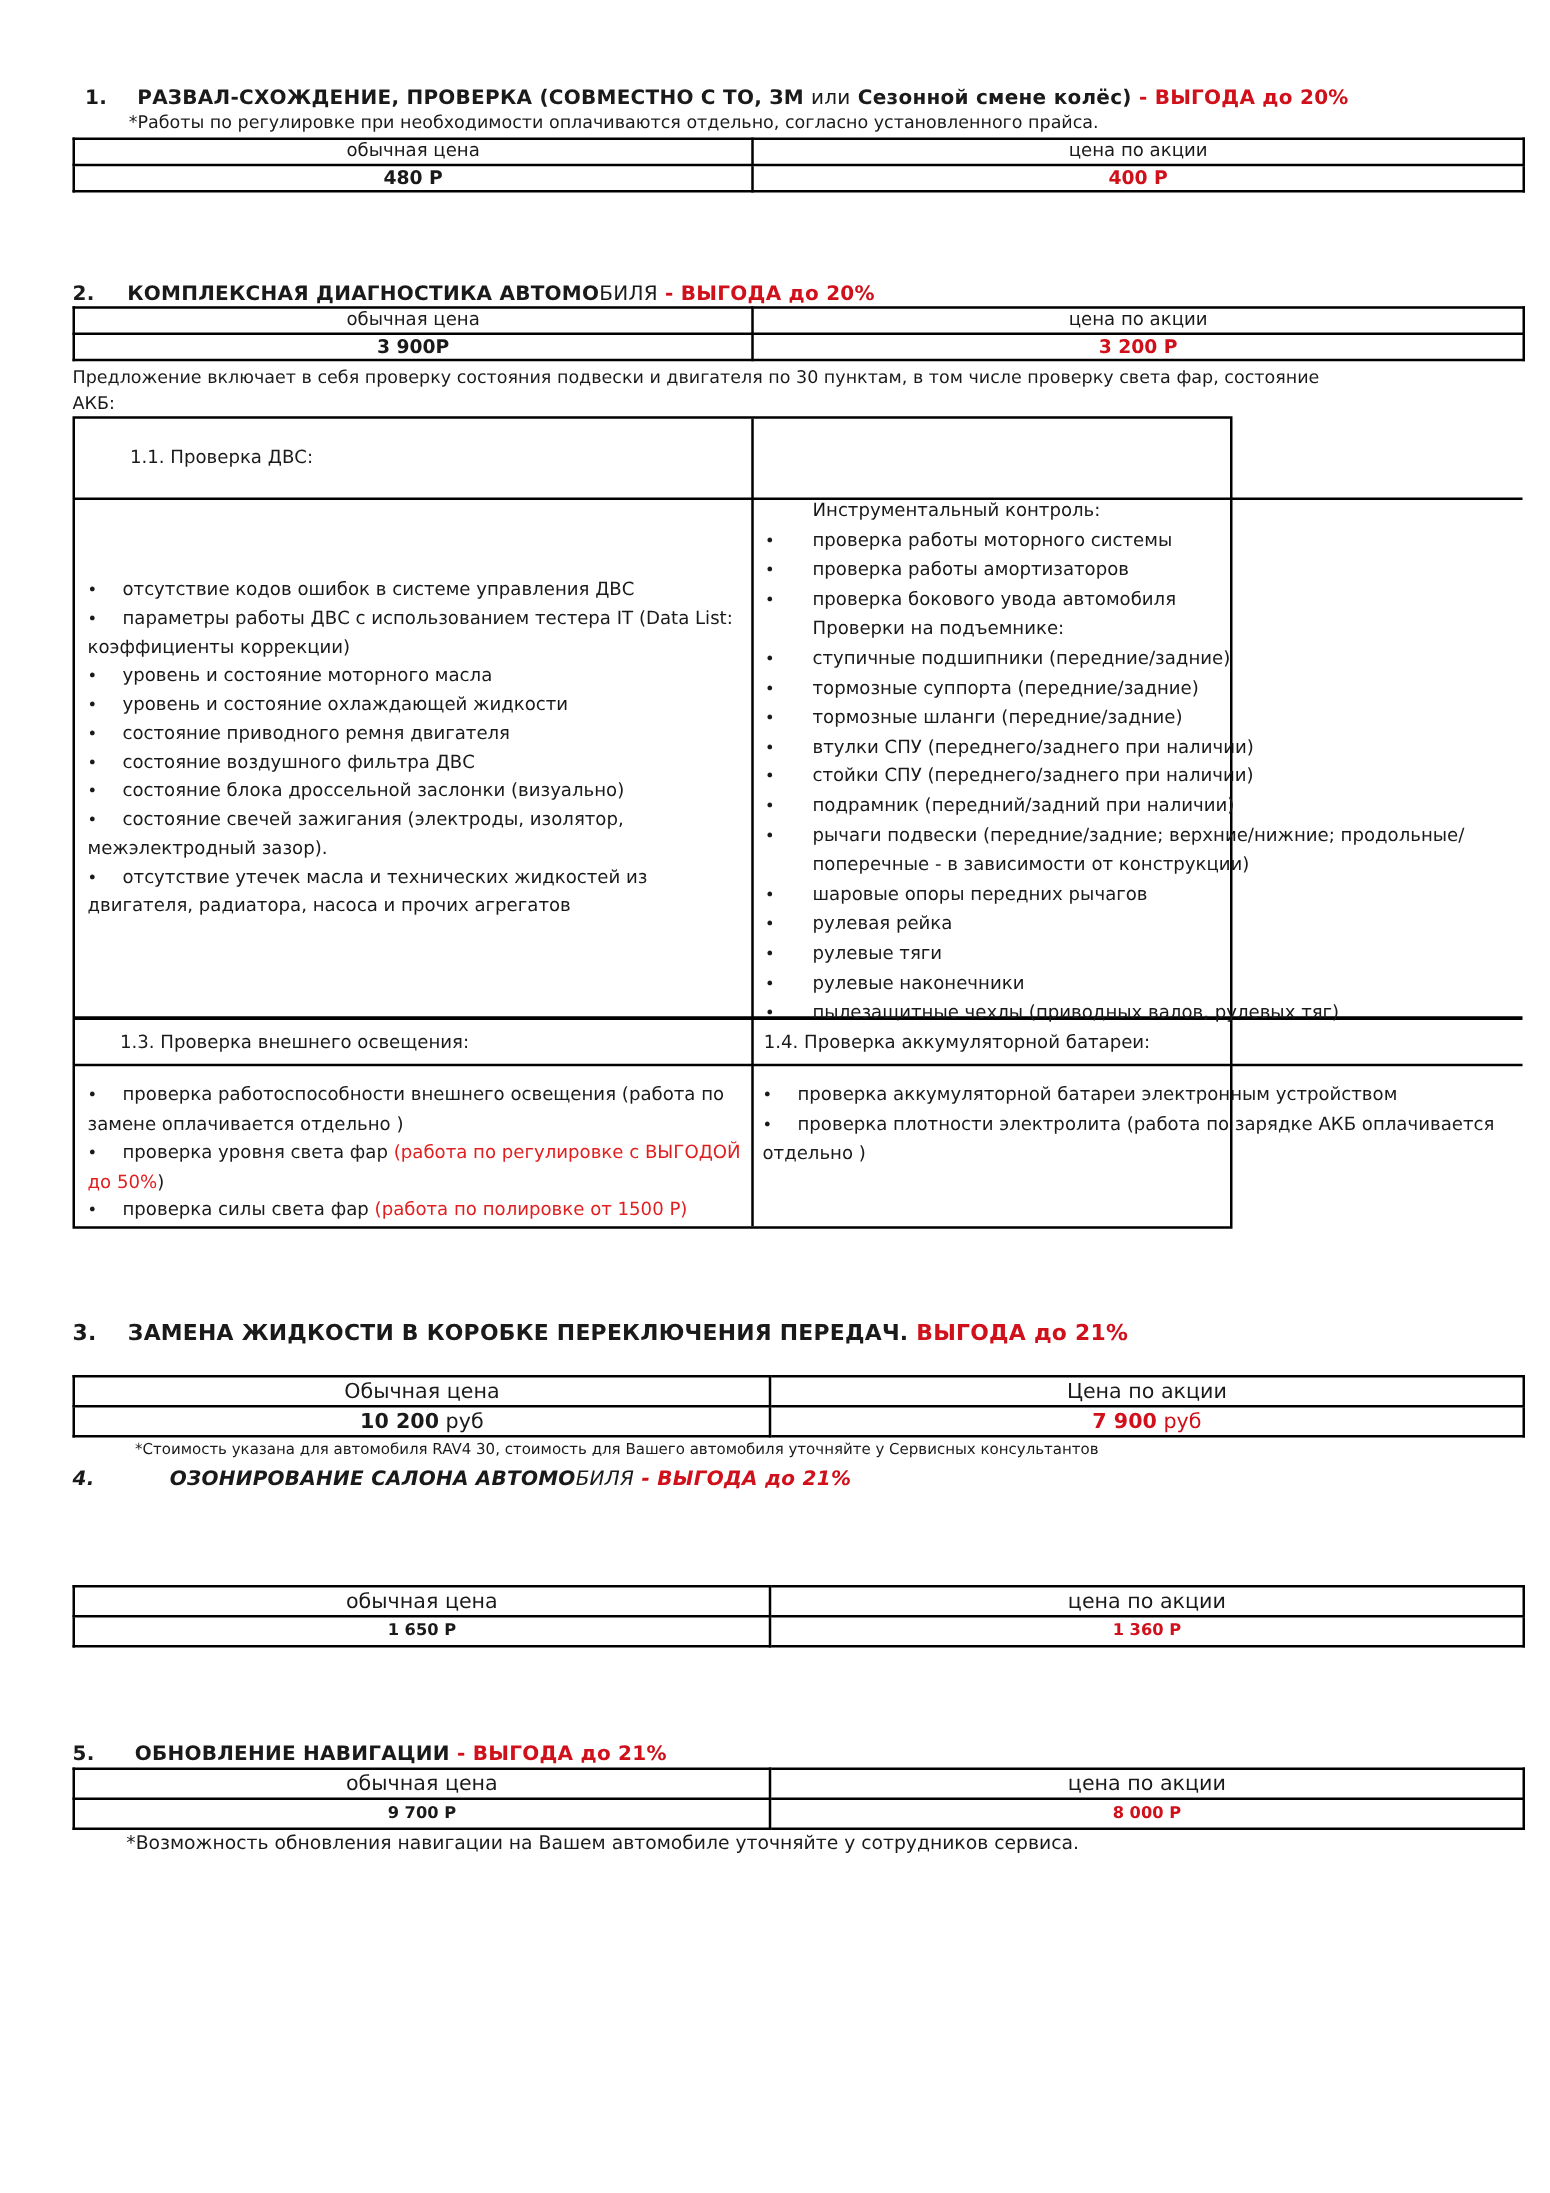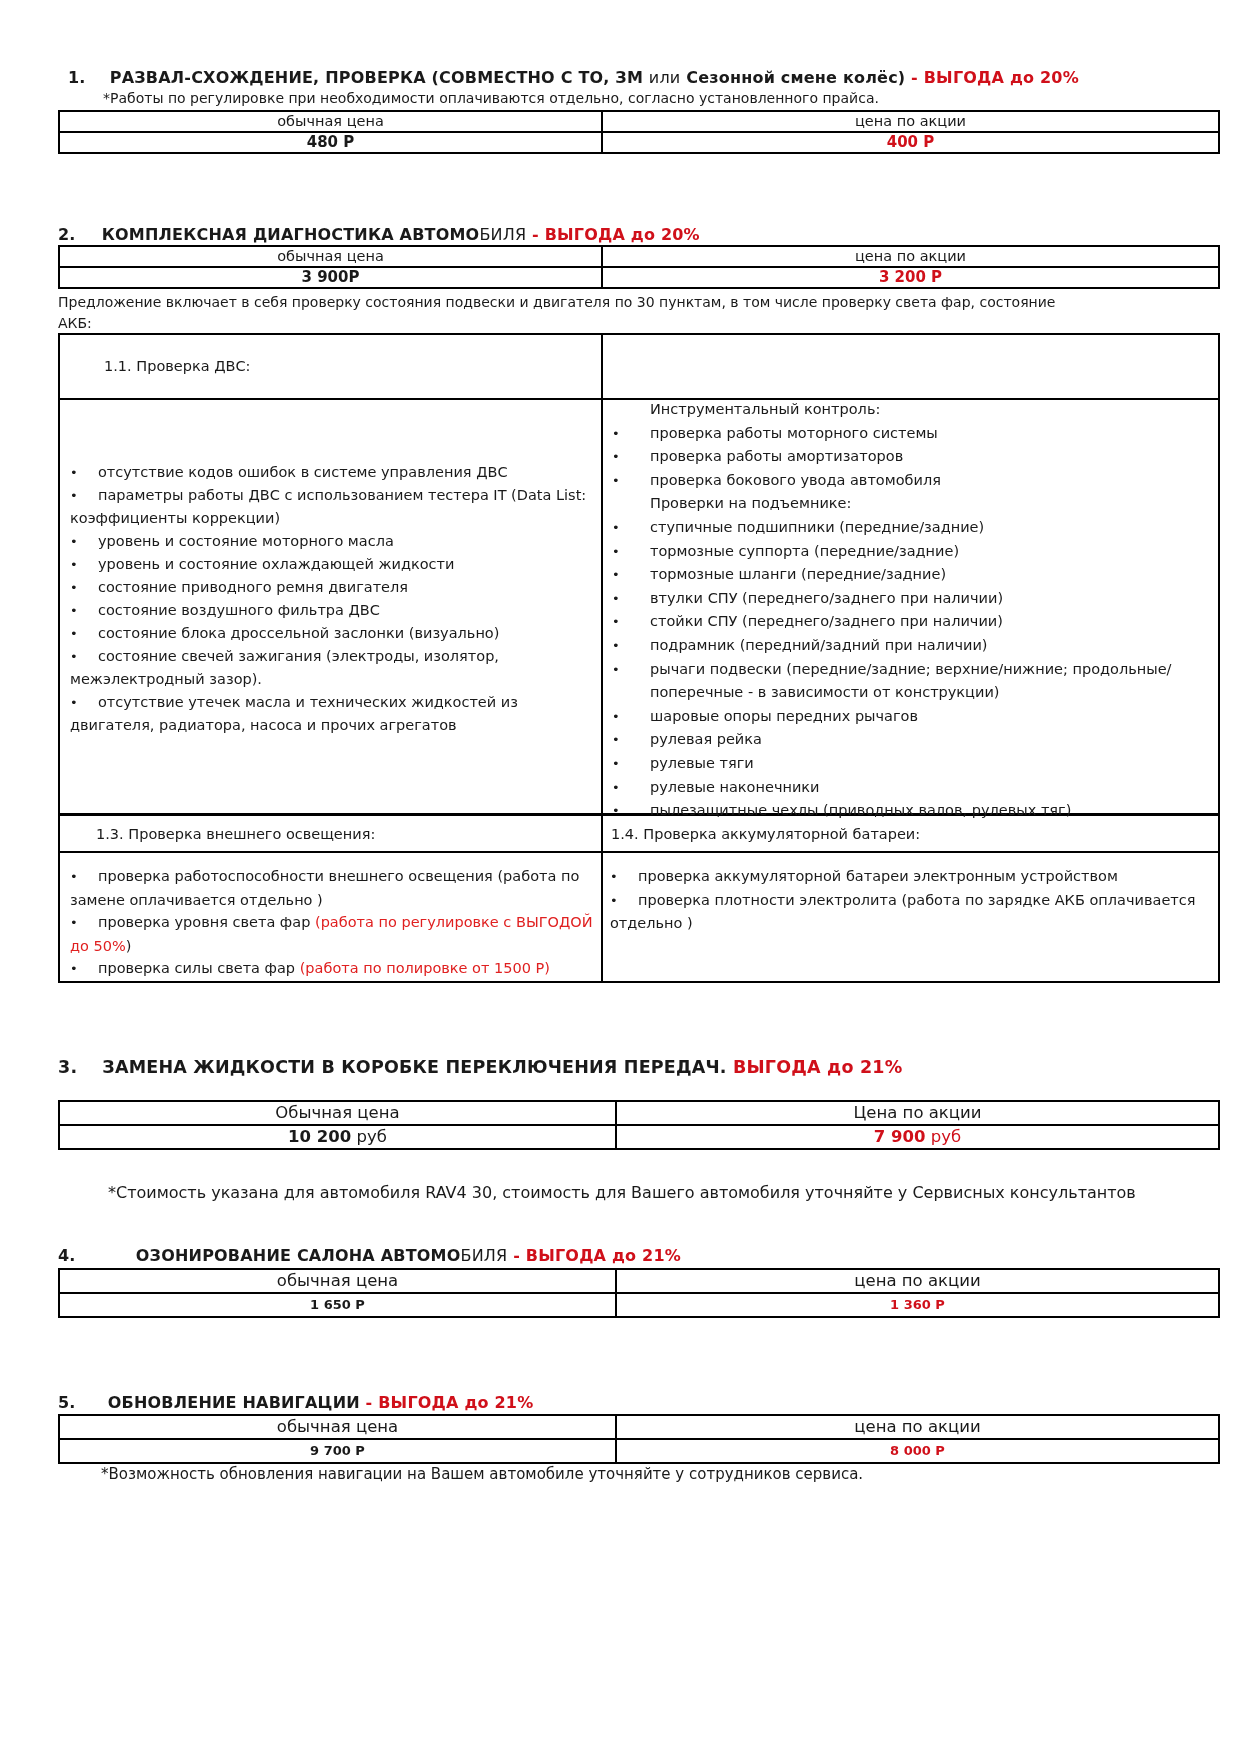--- a/index.html
+++ b/index.html
@@ -18,21 +18,21 @@
       position: absolute; border-collapse: collapse; table-layout: fixed;
     }
     table.price td {
       border: 2px solid #000; text-align: center; font-size: 14.5px; padding: 0; line-height: 19px;
     }
     table.price td.val { font-weight: bold; font-size: 15px; }
     table.price td.val.red { color: #d0101a; }
     table.price.big td { font-size: 16.5px; line-height: 22px; }
     table.price.big td.val { font-size: 13px; }
     .grid {
-      position: absolute; left: 58px; top: 333px; width: 1162px; height: 650px;
+      position: absolute; left: 58px; top: 333px; width: 928px; height: 650px;
       border: 2px solid #000; box-sizing: border-box;
     }
     .cell { position: absolute; box-sizing: border-box; font-size: 14.5px; line-height: 23.5px; }
     .vline { position: absolute; background: #000; width: 2px; }
     .hline { position: absolute; background: #000; height: 2px; }
     .hline.thick { height: 3px; }
     ul.bl { list-style: none; margin: 0; padding: 0; }
     ul.bl li { position: relative; }
     ul.bl li .dot { display: inline-block; width: 28px; font-size: 13px; }
     ul.hang li { padding-left: 40px; }
@@ -179,23 +179,23 @@
       <tr>
     <td>Обычная цена</td>
     <td>Цена по акции</td>
   </tr>
   <tr>
     <td><b>10 200</b><span> руб</span></td>
     <td class="red"><b>7 900</b><span> руб</span></td>
   </tr>
 </tbody>
   </table>
-<div class="abs note" style="left:108px; top:1152px; font-size:16px;margin-top:31px;">*Стоимость указана для автомобиля RAV4 30, стоимость для Вашего автомобиля уточняйте у Сервисных консультантов</div>
-
-<div class="abs title" style="left:58px; top:1246px;">
+<div class="abs note" style="left:108px; top:1152px; font-size:12px;">*Стоимость указана для автомобиля RAV4 30, стоимость для Вашего автомобиля уточняйте у Сервисных консультантов</div>
+
+<div class="abs title" style="left:58px; top:1173px;font-style:italic;">
   <span class="num" style="width:72px;">4.</span>
   <span>ОЗОНИРОВАНИЕ САЛОНА АВТОМО</span><span class="light">БИЛЯ</span><span class="red">  - ВЫГОДА до 21%</span>
 </div>
 
 <table class="price big" style="left:58px; top:1268px; width:1162px;">
   <colgroup>
       <col style="width:557px">
       <col>
     </colgroup>
   <tbody>

